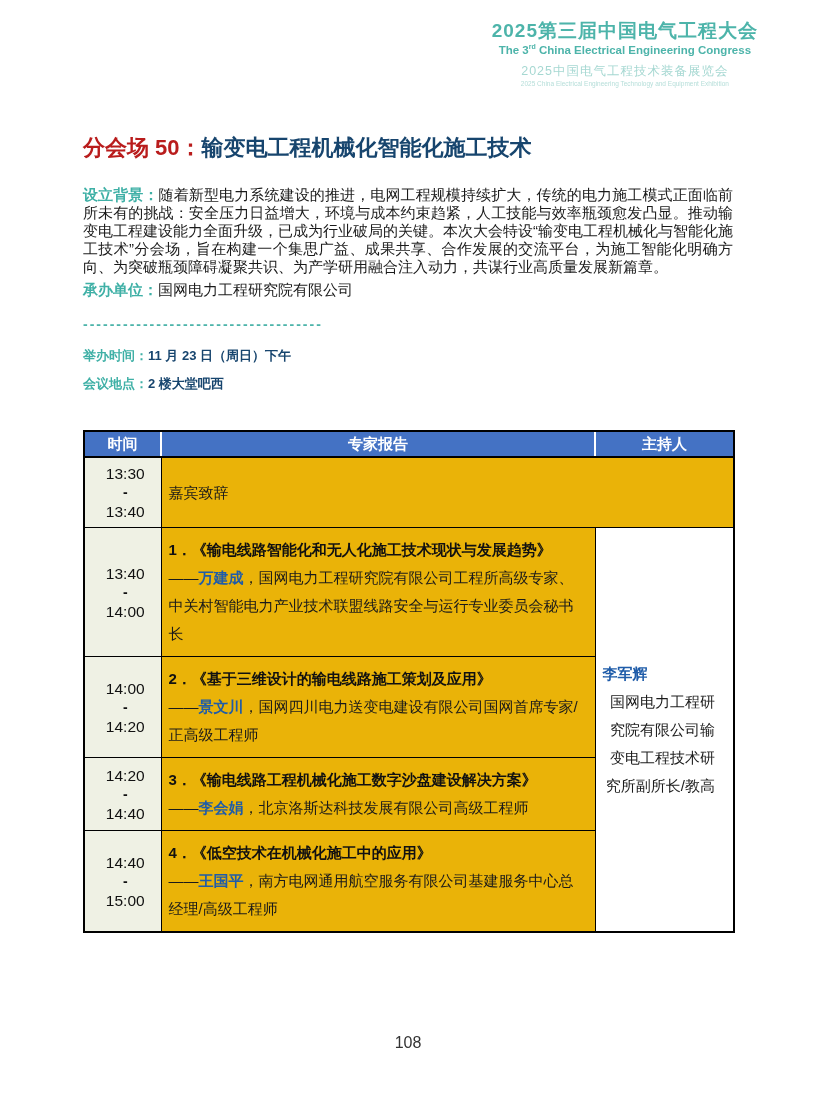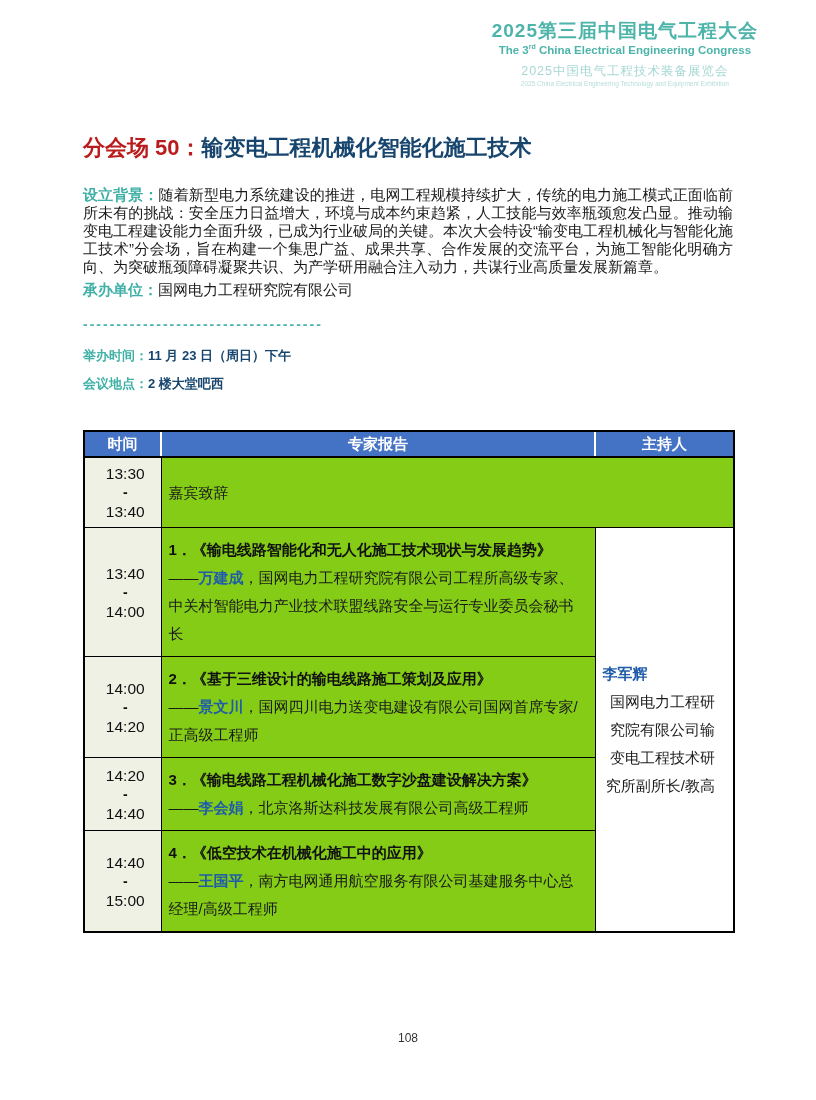--- a/index.html
+++ b/index.html
@@ -62,42 +62,42 @@
   .schedule th + th { border-left: 2px solid #ffffff; }
   .schedule td { border: 1px solid #000; vertical-align: middle; padding-left: 7px; }
   .time-cell {
     background: #eff1e4;
     text-align: center;
     font-size: 15.5px; line-height: 19px;
     color: #111;
     padding: 6px 2px;
   }
   .time-cell .tsep { font-weight: bold; font-size: 14px; }
-  .report-cell { background: #84cc16; padding: 8px 14px; font-size: 15px; line-height: 28px; }
+  .report-cell { background: #eab308; padding: 8px 14px; font-size: 15px; line-height: 28px; }
   .rep-title { font-weight: bold; color: #111; }
   .rep-speaker { color: #1a1a1a; }
   .speaker-name { color: #1f5ca9; font-weight: bold; }
   .row-r1 .time-cell { height: 60px; }
   .row-r2 .time-cell { height: 90px; }
   .row-r3 .time-cell { height: 90px; }
   .row-r4 .time-cell { height: 70px; }
   .row-r5 .time-cell { height: 92px; }
   .mod-cell {
     background: #fff;
     padding: 8px 18px 8px 9px;
     font-size: 15px; line-height: 28px;
     vertical-align: middle;
   }
   .mod-name { color: #1f5ca9; font-weight: bold; }
   .mod-desc { color: #1a1a1a; text-align: right; }
   
   .footer-pageno {
-    position: absolute; bottom: 55px; left: 0;
+    position: absolute; bottom: 48px; left: 0;
     width: 100%; text-align: center;
-    font-size: 12px; color: #333;
+    font-size: 16px; color: #333;
   }
 </style>
 </head>
 <body>
 
 <div class="page">
 
   <div class="logo-wrap">
     <div class="logo">
       <div class="logo-line1">2025第三届中国电气工程大会</div>

